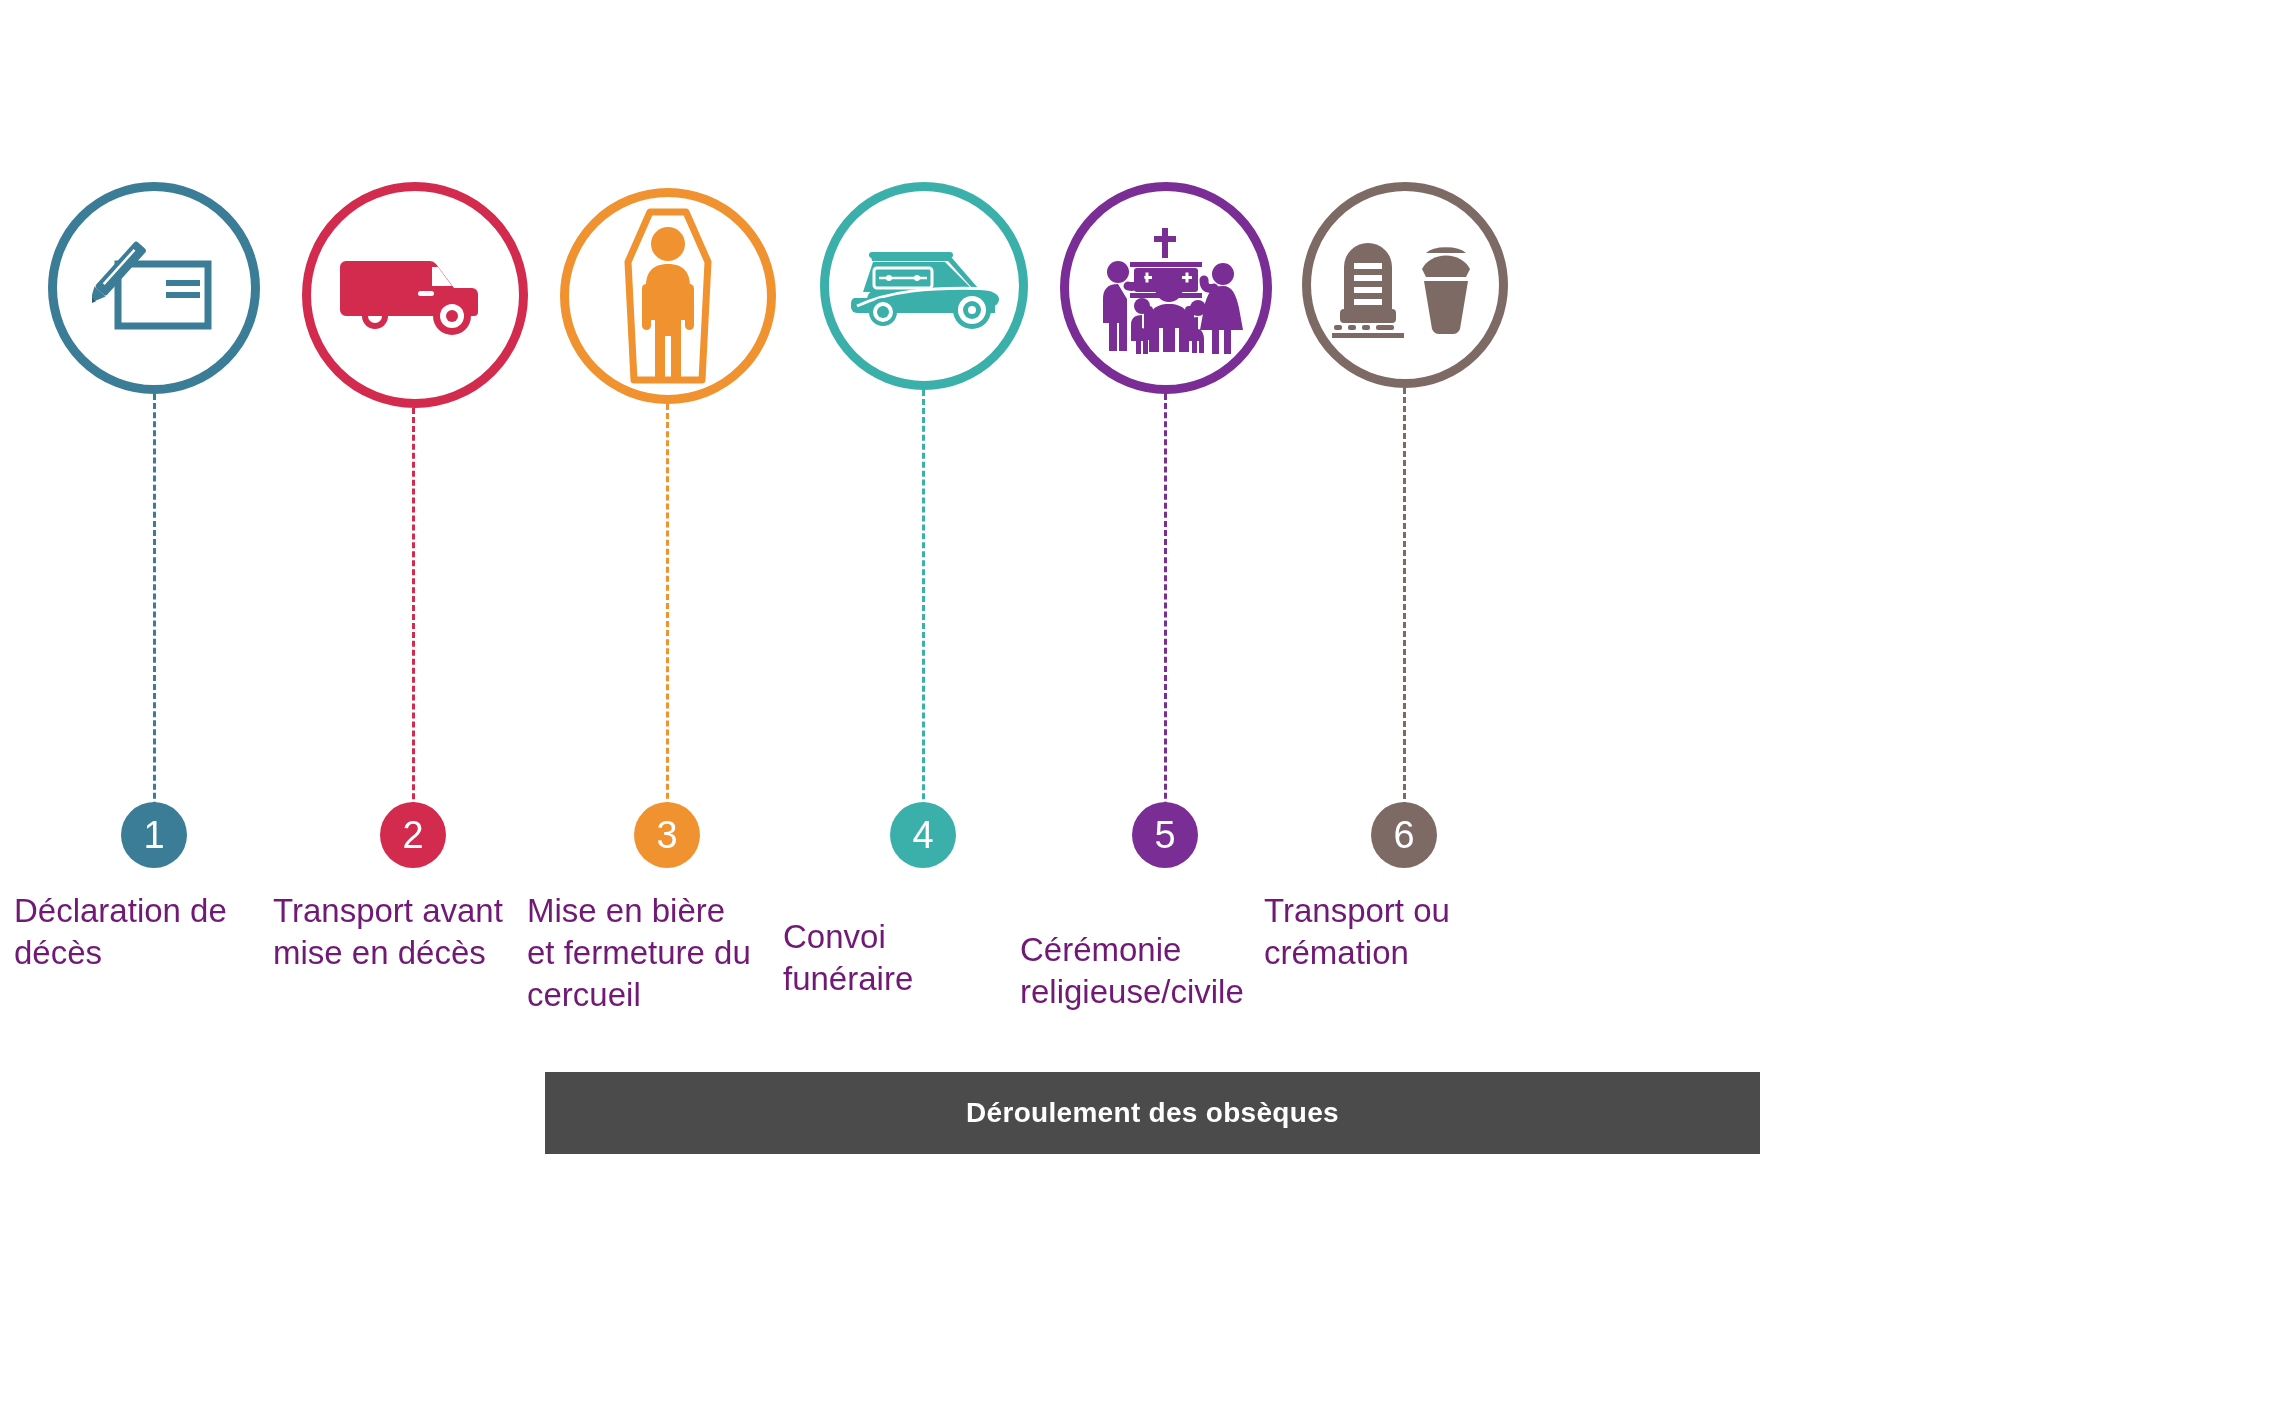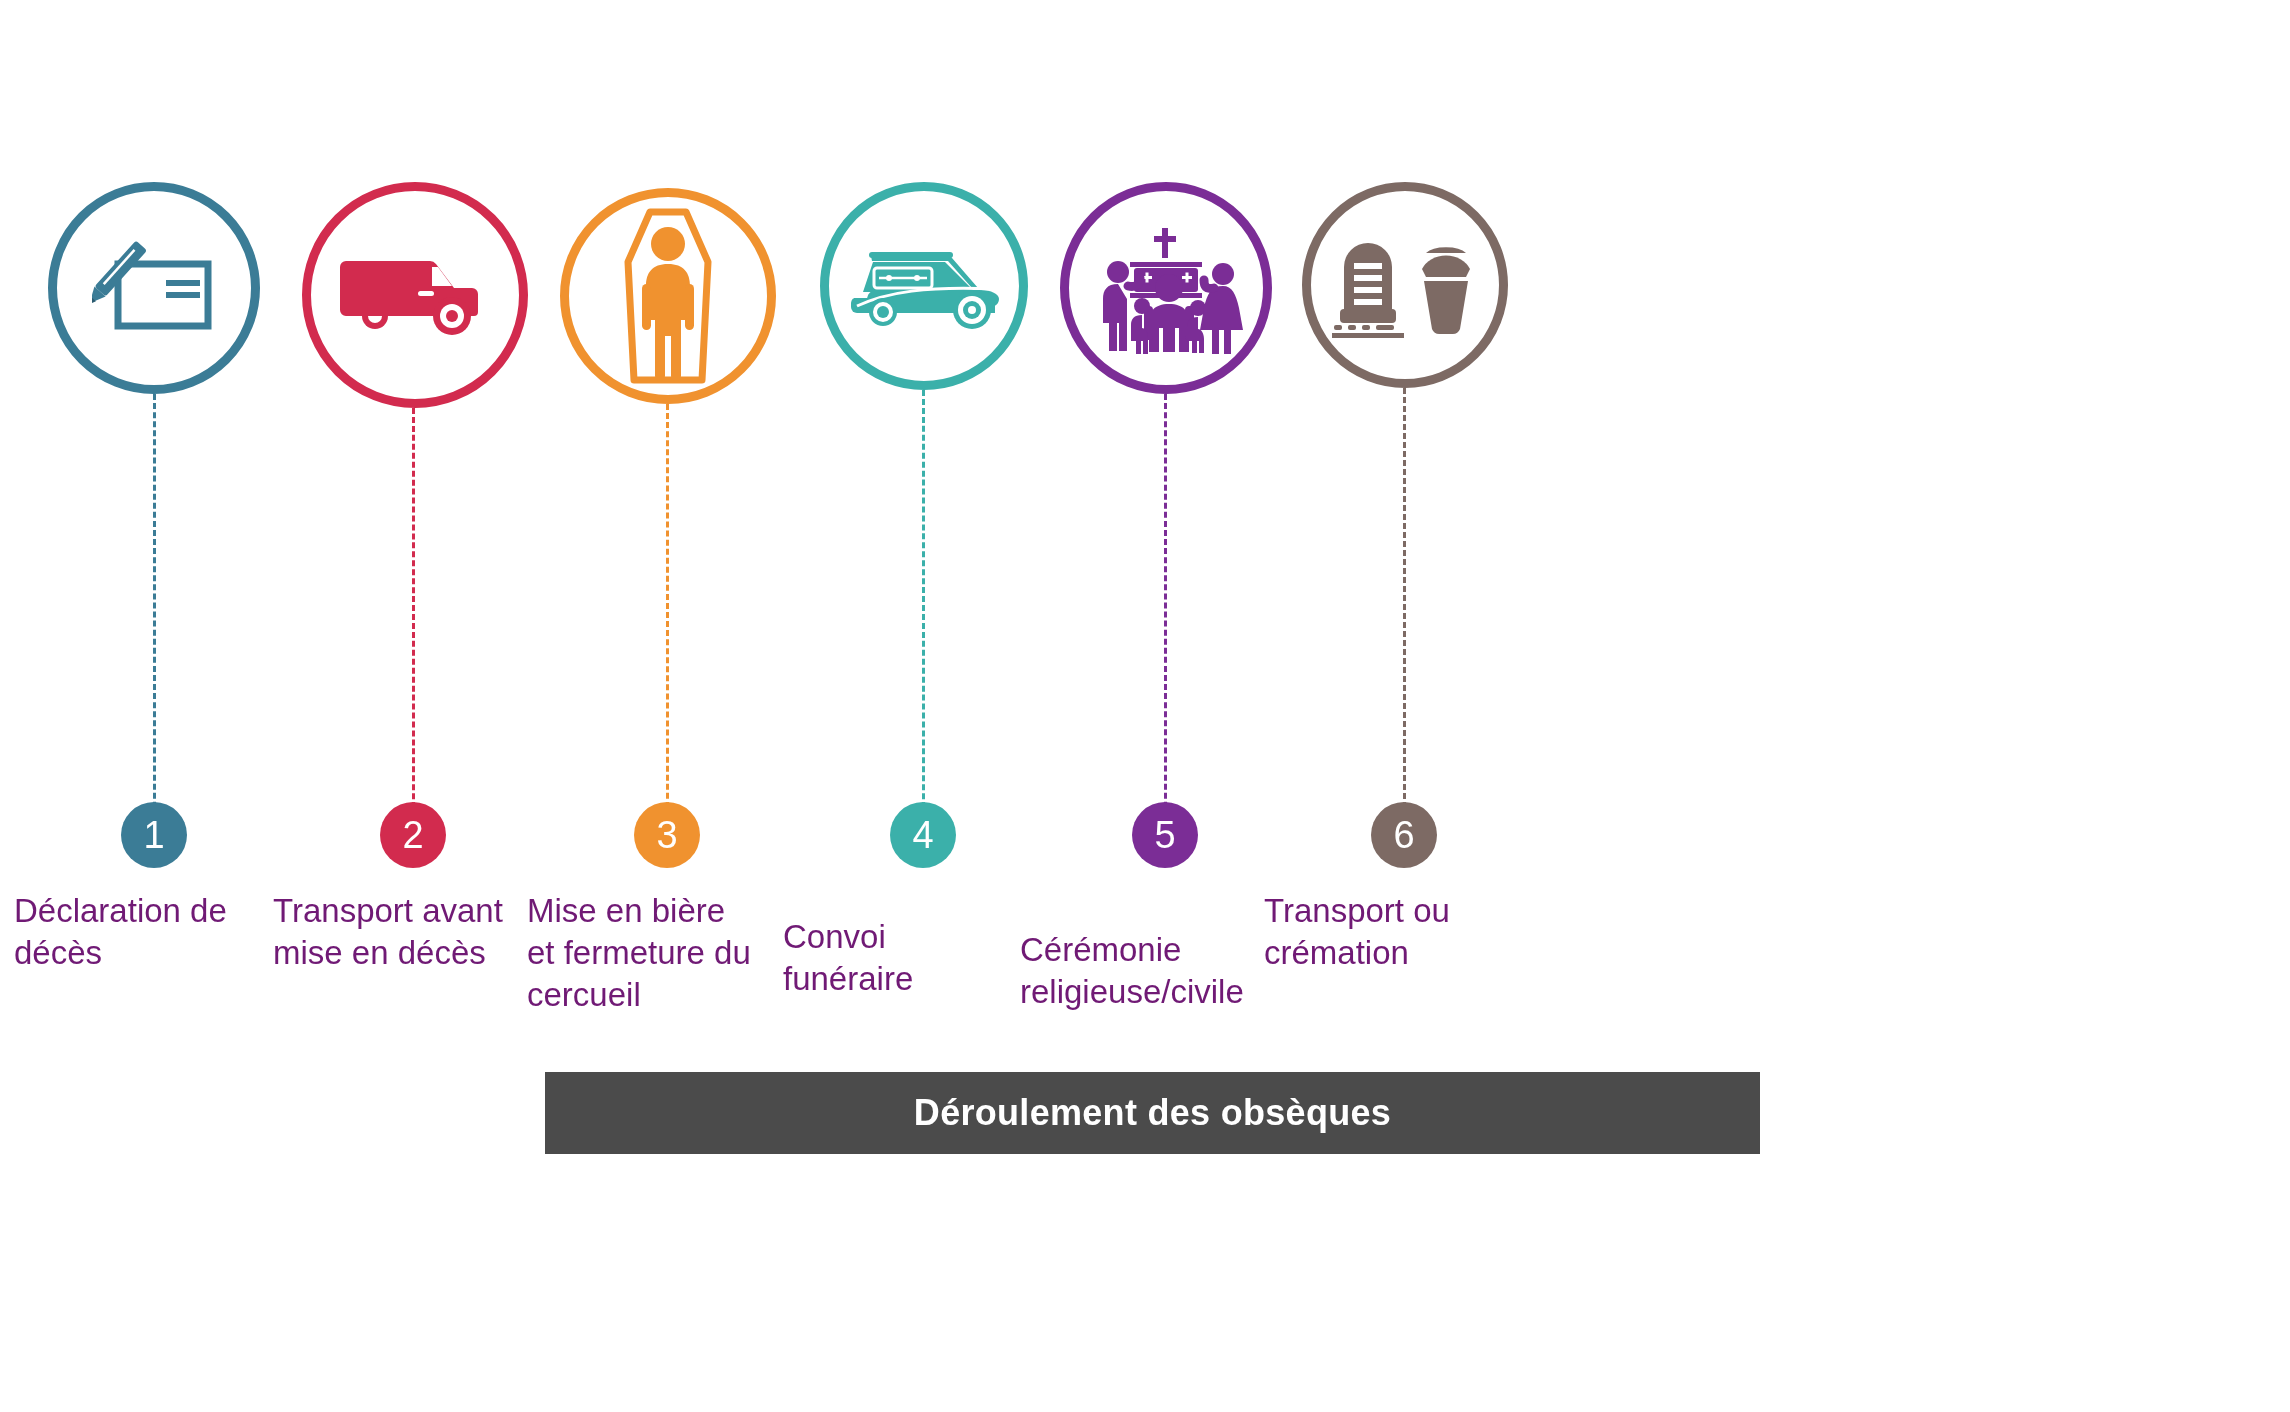--- a/index.html
+++ b/index.html
@@ -72,21 +72,21 @@
     top: 1072px;
     width: 1215px;
     height: 82px;
     background: #4b4b4b;
     display: flex;
     align-items: center;
     justify-content: center;
   }
   .title-banner .title-text {
     color: #ffffff;
-    font-size: 36px;
+    font-size: 28px;
     font-weight: bold;
     letter-spacing: 0.3px;
   }
 </style>
 </head>
 <body>
 
 <div id="infographic">
 
   <div class="icon-circle" style="left:48px; top:182px; width:212px; height:212px; border-color:#3B7C96;">

